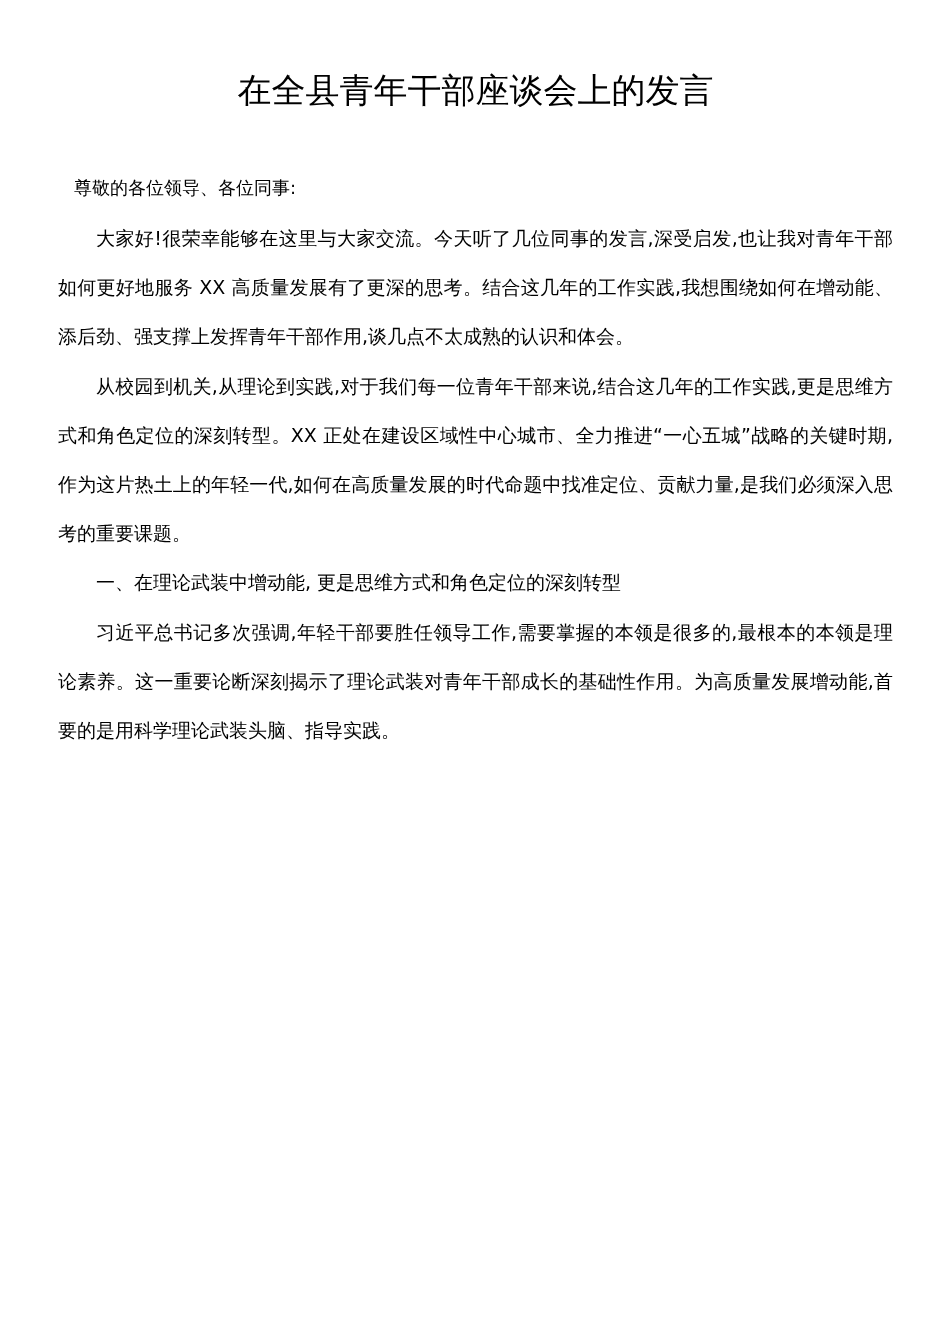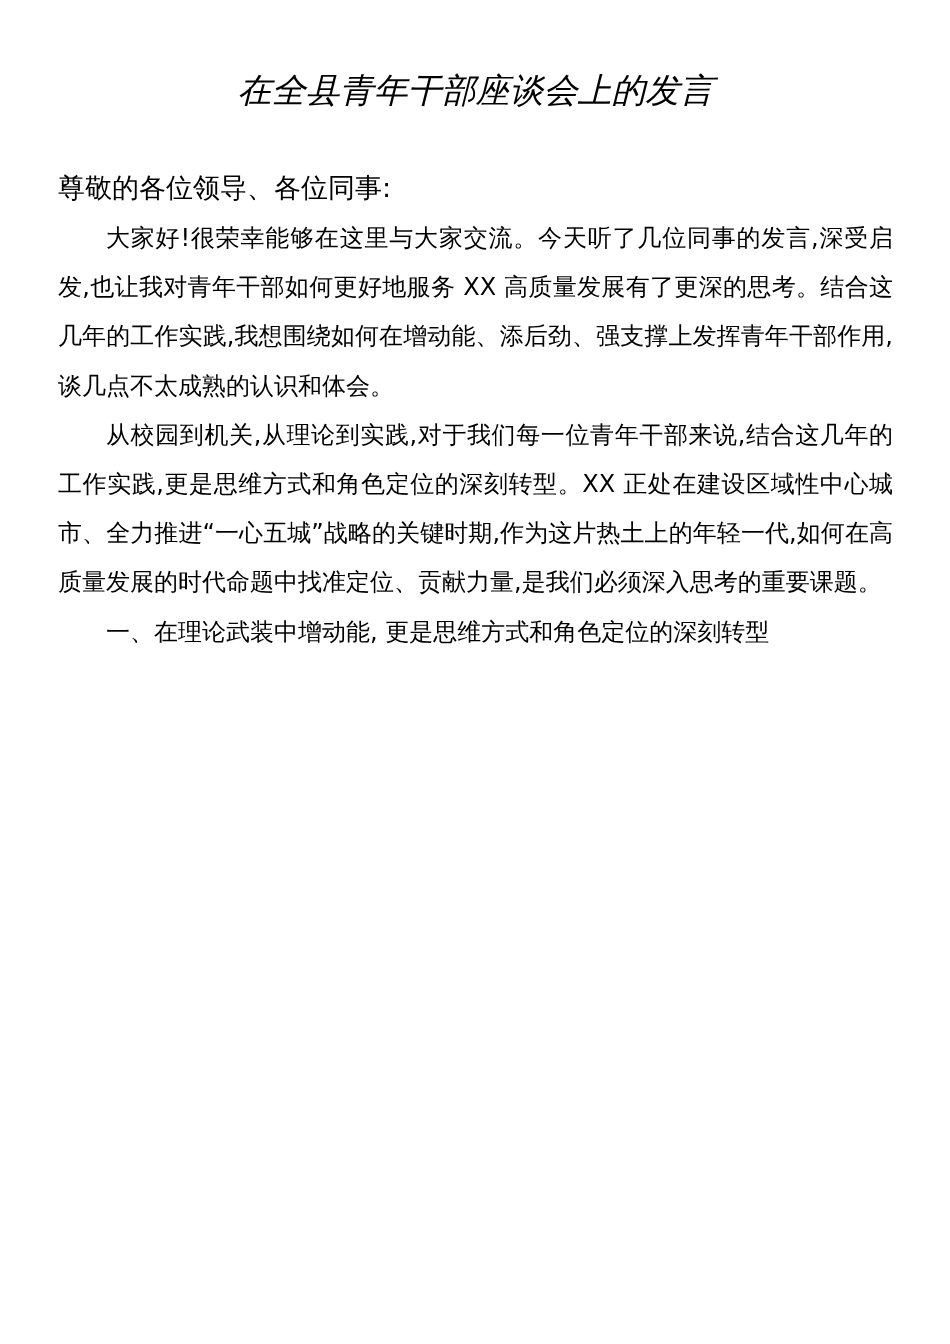--- a/index.html
+++ b/index.html
@@ -24,36 +24,35 @@
     .title {
       position: absolute;
       left: 0;
       width: 835px;
       top: 68px;
       text-align: center;
       font-size: 34px;
       line-height: 44px;
       letter-spacing: 0px;
       white-space: nowrap;
-      font-style: italic;
     }
     .salutation {
       position: absolute;
-      left: 0;
+      left: 16px;
       top: 172px;
-      font-size: 27px;
+      font-size: 18px;
       line-height: 32px;
       white-space: nowrap;
     }
     .body {
       position: absolute;
       left: 0;
       top: 214px;
       width: 835px;
-      font-size: 24px;
+      font-size: 19px;
       line-height: 49.2px;
     }
     .para {
       margin: 0;
       text-indent: 2em;
       text-align: justify;
       text-align-last: left;
       word-break: break-all;
     }
     .heading {
@@ -65,14 +64,15 @@
 </head>
 <body>
 
 <div class="page">
   <div class="title">在全县青年干部座谈会上的发言</div>
   <div class="salutation">尊敬的各位领导、各位同事:</div>
   <div class="body">
     <p class="para">大家好!很荣幸能够在这里与大家交流。今天听了几位同事的发言,深受启发,也让我对青年干部如何更好地服务 XX 高质量发展有了更深的思考。结合这几年的工作实践,我想围绕如何在增动能、添后劲、强支撑上发挥青年干部作用,谈几点不太成熟的认识和体会。</p>
     <p class="para">从校园到机关,从理论到实践,对于我们每一位青年干部来说,结合这几年的工作实践,更是思维方式和角色定位的深刻转型。XX 正处在建设区域性中心城市、全力推进“一心五城”战略的关键时期,作为这片热土上的年轻一代,如何在高质量发展的时代命题中找准定位、贡献力量,是我们必须深入思考的重要课题。</p>
     <p class="heading">一、在理论武装中增动能, 更是思维方式和角色定位的深刻转型</p>
+    <p class="para">习近平总书记多次强调,年轻干部要胜任领导工作,需要掌握的本领是很多的,最根本的本领是理论素养。这一重要论断深刻揭示了理论武装对青年干部成长的基础性作用。为高质量发展增动能,首要的是用科学理论武装头脑、指导实践。</p>
   </div>
 </div>
 
 </body></html>

